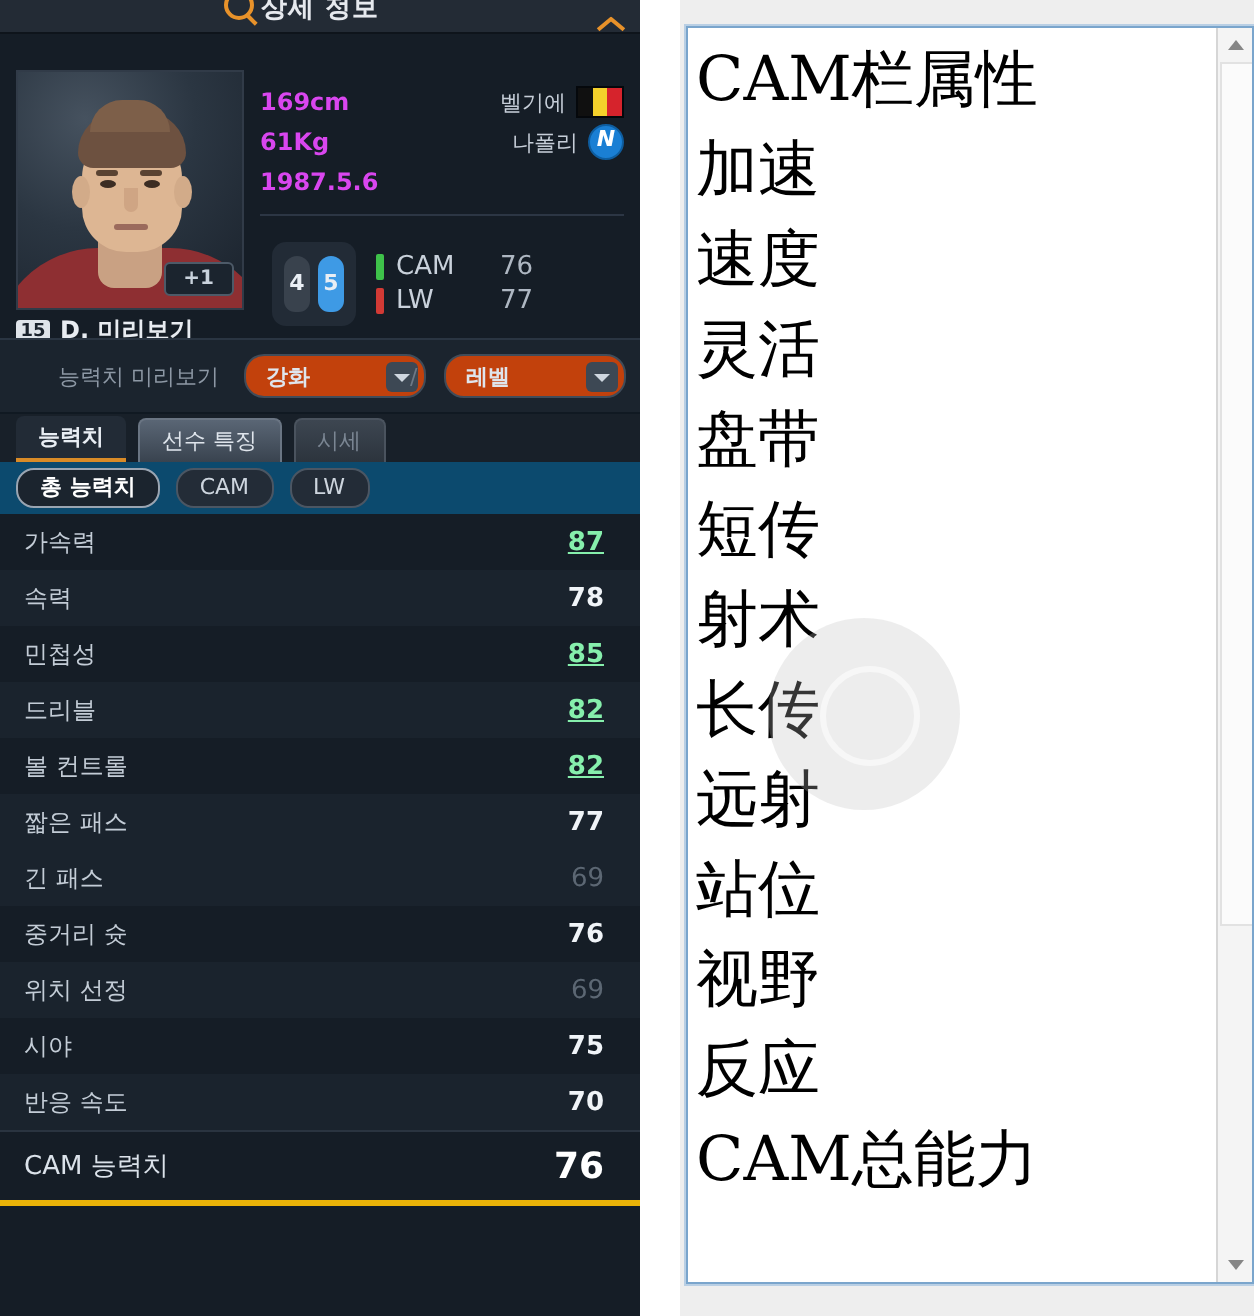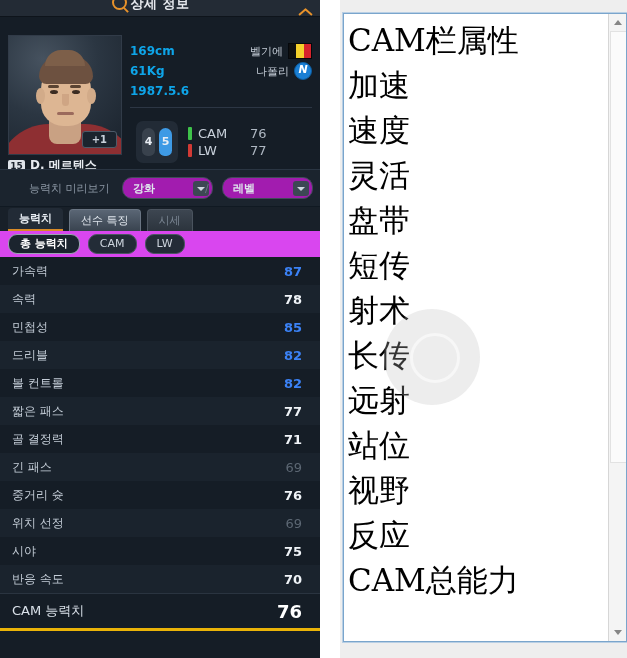--- a/index.html
+++ b/index.html
@@ -227,21 +227,21 @@
     left: 130px;
     top: 24px;
     width: 182px;
   }
   .bio-row {
     display: flex;
     justify-content: space-between;
     align-items: center;
     height: 20px;
   }
-  .bio-left { color: #0ea5e9; font-size: 12px; font-weight: bold; }
+  .bio-left { color: #d946ef; font-size: 12px; font-weight: bold; }
   .bio-right {
     display: flex;
     align-items: center;
     gap: 5px;
     color: #c6ced8;
     font-size: 11px;
   }
   .flag-be {
     display: inline-block;
     width: 22px; height: 14px;
@@ -334,21 +334,21 @@
   .preview-label {
     color: #8d98a5;
     font-size: 11px;
     margin-left: 21px;
   }
   .dd {
     display: inline-flex;
     align-items: center;
     justify-content: space-between;
     height: 20px;
-    background: #a21caf;
+    background: #c2410c;
     border: 1px solid #414c59;
     border-radius: 10px;
     padding: 0 3px 0 10px;
   }
   .dd-text {
     color: #dfe5ec;
     font-size: 11px;
     font-weight: bold;
     margin-right: 8px;
   }
@@ -407,21 +407,21 @@
   }
   .tab-dim {
     background: linear-gradient(#3d4651, #2c343d);
     color: #7b8693;
     border: 1px solid #4a535e;
     border-bottom: none;
   }
 
   .subtabs {
     height: 26px;
-    background: #d946ef;
+    background: #0c4a6e;
     display: flex;
     align-items: center;
     padding-left: 8px;
     gap: 8px;
   }
   .subtab {
     height: 18px;
     line-height: 18px;
     padding: 0 11px;
     font-size: 11px;
@@ -450,21 +450,21 @@
   .stat-row.alt { background: #1a232d; }
   .stat-name {
     color: #c3ccd6;
     font-size: 12px;
   }
   .stat-val {
     font-size: 13px;
     font-weight: bold;
     color: #f0f4f8;
   }
-  .stat-val.up   { color: #3b82f6; }
+  .stat-val.up   { color: #86efac; text-decoration: underline; }
   .stat-val.down { color: #5c6773; font-weight: normal; }
 
   .total-row {
     display: flex;
     align-items: center;
     justify-content: space-between;
     height: 34px;
     padding: 0 18px 0 12px;
     border-top: 1px solid #2a3440;
     border-bottom: 3px solid #eab308;
@@ -592,21 +592,21 @@
       <div class="ph-brow-r"></div>
       <div class="ph-eye-l"></div>
       <div class="ph-eye-r"></div>
       <div class="ph-nose"></div>
       <div class="ph-mouth"></div>
       <div class="plus-badge">+1</div>
     </div>
 
     <div class="name-row">
       <span class="shirt-no">15</span>
-      <span class="player-name">D. 메르텐스</span>
+      <span class="player-name">D. 미리보기</span>
     </div>
 
     <div class="bio">
       <div class="bio-row">
         <span class="bio-left">169cm</span>
         <span class="bio-right">
           <span>벨기에</span>
           <span class="flag-be"></span>
         </span>
       </div>
@@ -690,24 +690,20 @@
         <span class="stat-name">드리블</span>
         <span class="stat-val up">82</span>
       </div>
     <div class="stat-row">
         <span class="stat-name">볼 컨트롤</span>
         <span class="stat-val up">82</span>
       </div>
     <div class="stat-row alt">
         <span class="stat-name">짧은 패스</span>
         <span class="stat-val">77</span>
-      </div>
-    <div class="stat-row">
-        <span class="stat-name">골 결정력</span>
-        <span class="stat-val">71</span>
       </div>
     <div class="stat-row alt">
         <span class="stat-name">긴 패스</span>
         <span class="stat-val down">69</span>
       </div>
     <div class="stat-row">
         <span class="stat-name">중거리 슛</span>
         <span class="stat-val">76</span>
       </div>
     <div class="stat-row alt">

